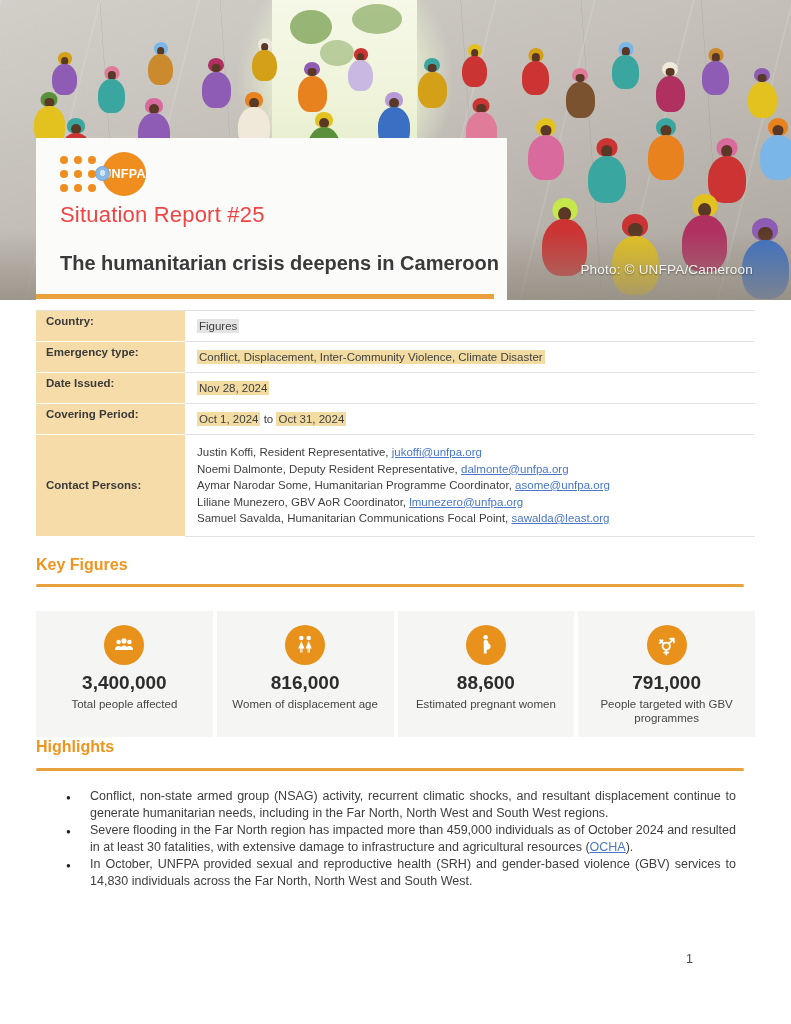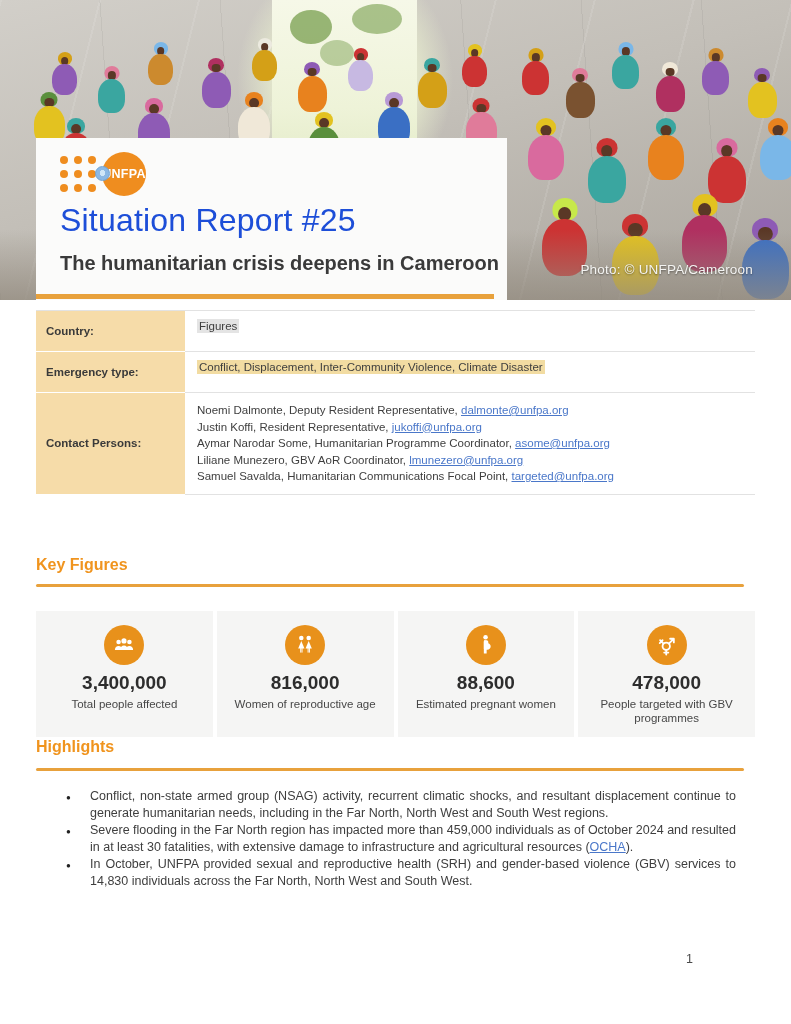--- a/index.html
+++ b/index.html
@@ -32,28 +32,28 @@
   .card{position:absolute;left:36px;top:138px;width:471px;height:162px;background:#fbfbfa;}
   .logo{position:absolute;left:24px;top:14px;height:44px;display:flex;align-items:center;}
   .dots{display:grid;grid-template-columns:repeat(3,8px);grid-template-rows:repeat(3,8px);gap:6px;margin-right:6px;}
   .dots i{width:8px;height:8px;border-radius:50%;background:#ef8d1f;}
   .globe{position:relative;width:44px;height:44px;border-radius:50%;background:#ef8d1f;
     display:flex;align-items:center;justify-content:center;}
   .globe .brand{color:#fff;font-weight:700;font-size:12.5px;letter-spacing:.3px;}
   .un-emblem{position:absolute;left:-7px;top:14px;width:15px;height:15px;border-radius:50%;
     background:radial-gradient(circle at 50% 45%, #cfe6f7 0 30%, #8bb8e4 31% 100%);
     border:1px solid #6fa3d4;}
-  .card-title{position:absolute;left:24px;top:64px;font-size:32px;font-weight:500;color:#1d4ed8;letter-spacing:.2px;}
+  .card-title{position:absolute;left:24px;top:64px;font-size:22px;font-weight:500;color:#ef4444;letter-spacing:.2px;}
   .card-sub{position:absolute;left:24px;top:114px;font-size:20px;font-weight:700;color:#3a3a3a;}
   .card-rule{position:absolute;left:0px;bottom:1px;width:458px;height:5px;background:#e8a13c;}
 
   
   .info-table{position:absolute;left:36px;top:310px;width:719px;border-top:1px solid #e2e2e2;font-size:11.5px;}
   .row{display:flex;border-bottom:1px solid #e2e2e2;}
-  .cell-label{width:149px;background:#f6dca9;padding:14px 10px;font-weight:700;color:#3a3a3a;flex:none;
+  .cell-label{width:149px;background:#f6dca9;padding:4px 10px;font-weight:700;color:#3a3a3a;flex:none;
     border-bottom:1px solid #fff;margin-bottom:-1px;}
   .cell-value{flex:1;padding:9px 12px;color:#3e3e3e;}
   .row.tall .cell-label{display:flex;align-items:center;}
   .hl-tan{background:#f2dca2;padding:1px 2px;}
   .hl-gray{background:#e4e4e4;padding:1px 2px;}
   .contact-line{line-height:16.5px;}
   a.mail{color:#4a77c9;text-decoration:underline;cursor:pointer;}
 
   
   .sec-head{position:absolute;left:36px;font-size:16px;font-weight:700;color:#f0941e;}
@@ -275,28 +275,36 @@
 
   <div class="info-table">
     <div class="row">
       <div class="cell-label">Country:</div>
       <div class="cell-value"><span class="hl-gray">Figures</span></div>
     </div>
     <div class="row">
       <div class="cell-label">Emergency type:</div>
       <div class="cell-value"><span class="hl-tan">Conflict, Displacement, Inter-Community Violence, Climate Disaster</span></div>
     </div>
+    <div class="row">
+      <div class="cell-label">Date Issued:</div>
+      <div class="cell-value"><span class="hl-tan">Nov 28, 2024</span></div>
+    </div>
+    <div class="row">
+      <div class="cell-label">Covering Period:</div>
+      <div class="cell-value"><span class="hl-tan">Oct 1, 2024</span><span> to </span><span class="hl-tan">Oct 31, 2024</span></div>
+    </div>
     <div class="row tall">
       <div class="cell-label">Contact Persons:</div>
       <div class="cell-value">
+        <div class="contact-line"><span>Justin Koffi, Resident Representative, </span><a class="mail">jukoffi@unfpa.org</a></div>
         <div class="contact-line"><span>Noemi Dalmonte, Deputy Resident Representative, </span><a class="mail">dalmonte@unfpa.org</a></div>
-        <div class="contact-line"><span>Justin Koffi, Resident Representative, </span><a class="mail">jukoffi@unfpa.org</a></div>
         <div class="contact-line"><span>Aymar Narodar Some, Humanitarian Programme Coordinator, </span><a class="mail">asome@unfpa.org</a></div>
         <div class="contact-line"><span>Liliane Munezero, GBV AoR Coordinator, </span><a class="mail">lmunezero@unfpa.org</a></div>
-        <div class="contact-line"><span>Samuel Savalda, Humanitarian Communications Focal Point, </span><a class="mail">targeted@unfpa.org</a></div>
+        <div class="contact-line"><span>Samuel Savalda, Humanitarian Communications Focal Point, </span><a class="mail">sawalda@least.org</a></div>
       </div>
     </div>
   </div>
 
   <div class="sec-head" style="top:556px;">Key Figures</div>
   <div class="sec-rule" style="top:584px;"></div>
 
   <div class="kf-wrap">
     <div class="kf-card">
       <div class="kf-icon">
@@ -319,21 +327,21 @@
             <path d="M8.6 8.2l2.9 7h-5.8z"></path>
             <rect x="7.6" y="14.6" width="0.9" height="4.4"></rect>
             <rect x="8.8" y="14.6" width="0.9" height="4.4"></rect>
           <circle cx="15.4" cy="5.6" r="2.1"></circle>
             <path d="M15.4 8.2l2.9 7h-5.8z"></path>
             <rect x="14.4" y="14.6" width="0.9" height="4.4"></rect>
             <rect x="15.6" y="14.6" width="0.9" height="4.4"></rect>
         </svg>
       </div>
       <div class="kf-value">816,000</div>
-      <div class="kf-label">Women of reproductive age</div>
+      <div class="kf-label">Women of displacement age</div>
     </div>
     <div class="kf-card">
       <div class="kf-icon">
         <svg width="26" height="26" viewBox="0 0 24 24" fill="#ffffff">
           <circle cx="11.6" cy="4.8" r="2.1"></circle>
           <path d="M10 7.6h2.6c.9 0 1.5.7 1.5 1.6v1.2c1.3.4 2.2 1.5 2.2 2.9 0 1.7-1.4 3-3.1 3h-.6v3.5h-2.6V8.9c0-.8.4-1.3 0-1.3z"></path>
           <rect x="10" y="7.8" width="2.6" height="8.6" rx="1.3"></rect>
         </svg>
       </div>
       <div class="kf-value">88,600</div>
@@ -341,21 +349,21 @@
     </div>
     <div class="kf-card">
       <div class="kf-icon">
         <svg width="26" height="26" viewBox="0 0 24 24" fill="none" stroke="#ffffff" stroke-width="1.7" stroke-linecap="round">
           <circle cx="11.3" cy="13.2" r="3.4"></circle>
           <path d="M13.8 10.7 L18.3 6.2 M18.3 6.2 h-3.4 M18.3 6.2 v3.4"></path>
           <path d="M11.3 16.6 v4.2 M9.4 19 h3.8"></path>
           <path d="M8.8 10.7 L5.6 7.5 M5.3 10.2 l2.6-2.6"></path>
         </svg>
       </div>
-      <div class="kf-value">478,000</div>
+      <div class="kf-value">791,000</div>
       <div class="kf-label">People targeted with GBV programmes</div>
     </div>
   </div>
 
   <div class="sec-head" style="top:738px;">Highlights</div>
   <div class="sec-rule" style="top:768px;"></div>
 
   <ul class="hl-list">
     <li><span>Conflict, non-state armed group (NSAG) activity, recurrent climatic shocks, and resultant displacement continue to generate humanitarian needs, including in the Far North, North West and South West regions.</span></li>
     <li><span>Severe flooding in the Far North region has impacted more than 459,000 individuals as of October 2024 and resulted in at least 30 fatalities, with extensive damage to infrastructure and agricultural resources (</span><a class="doclink">OCHA</a><span>).</span></li>

